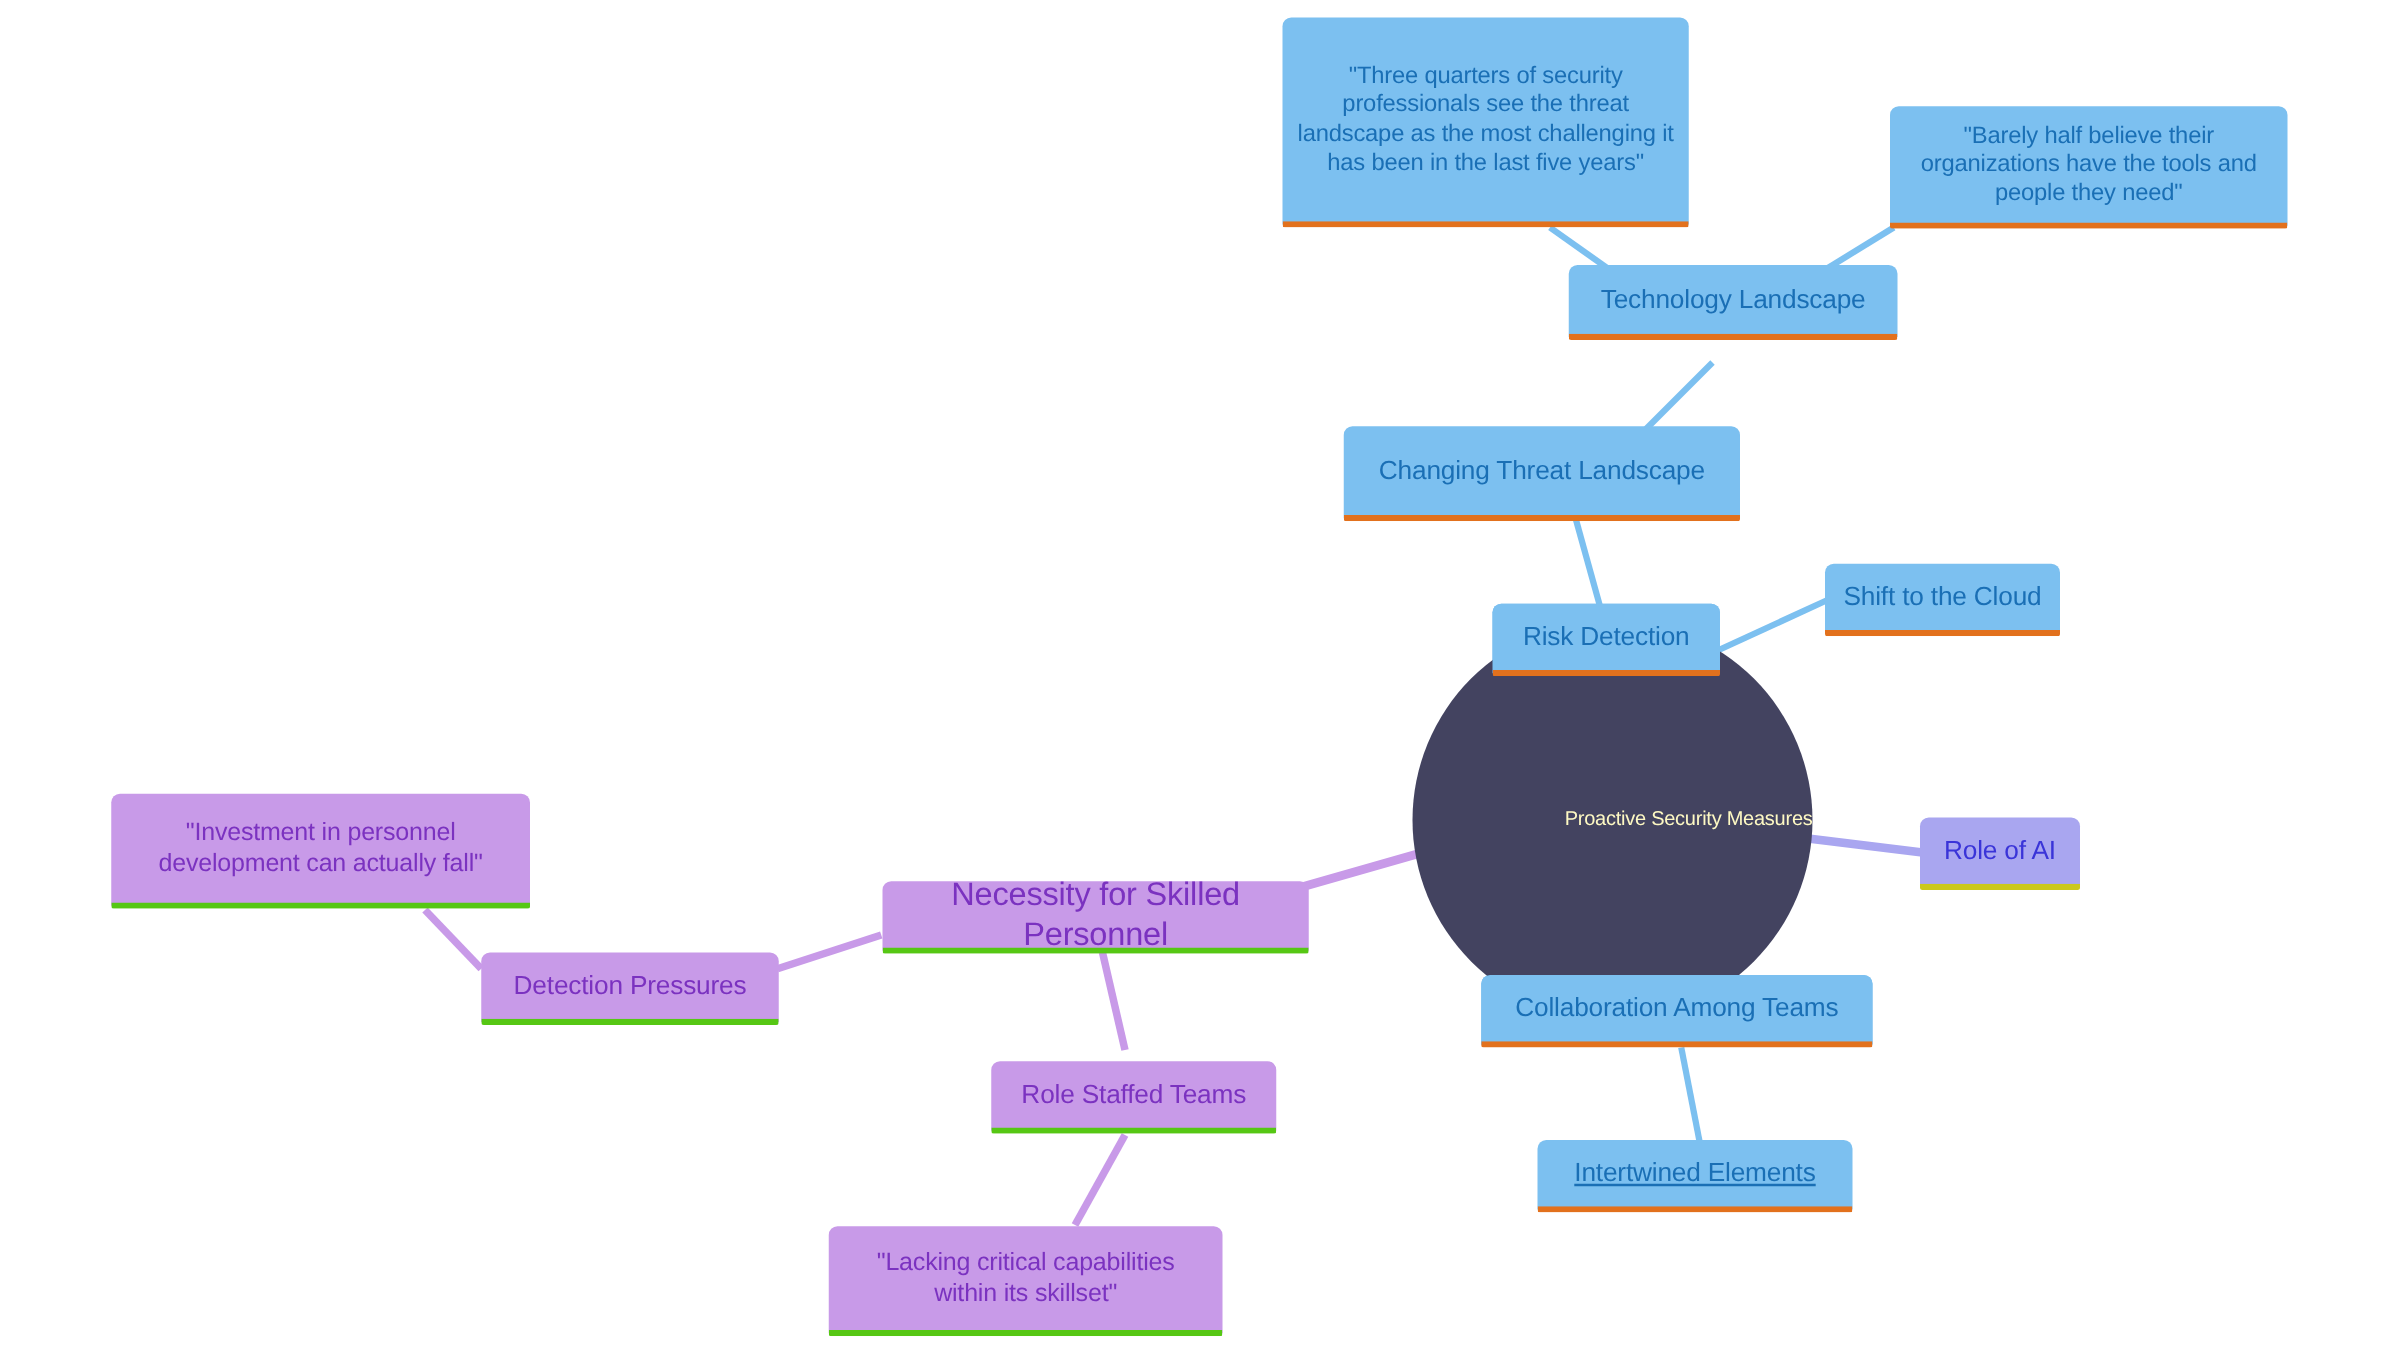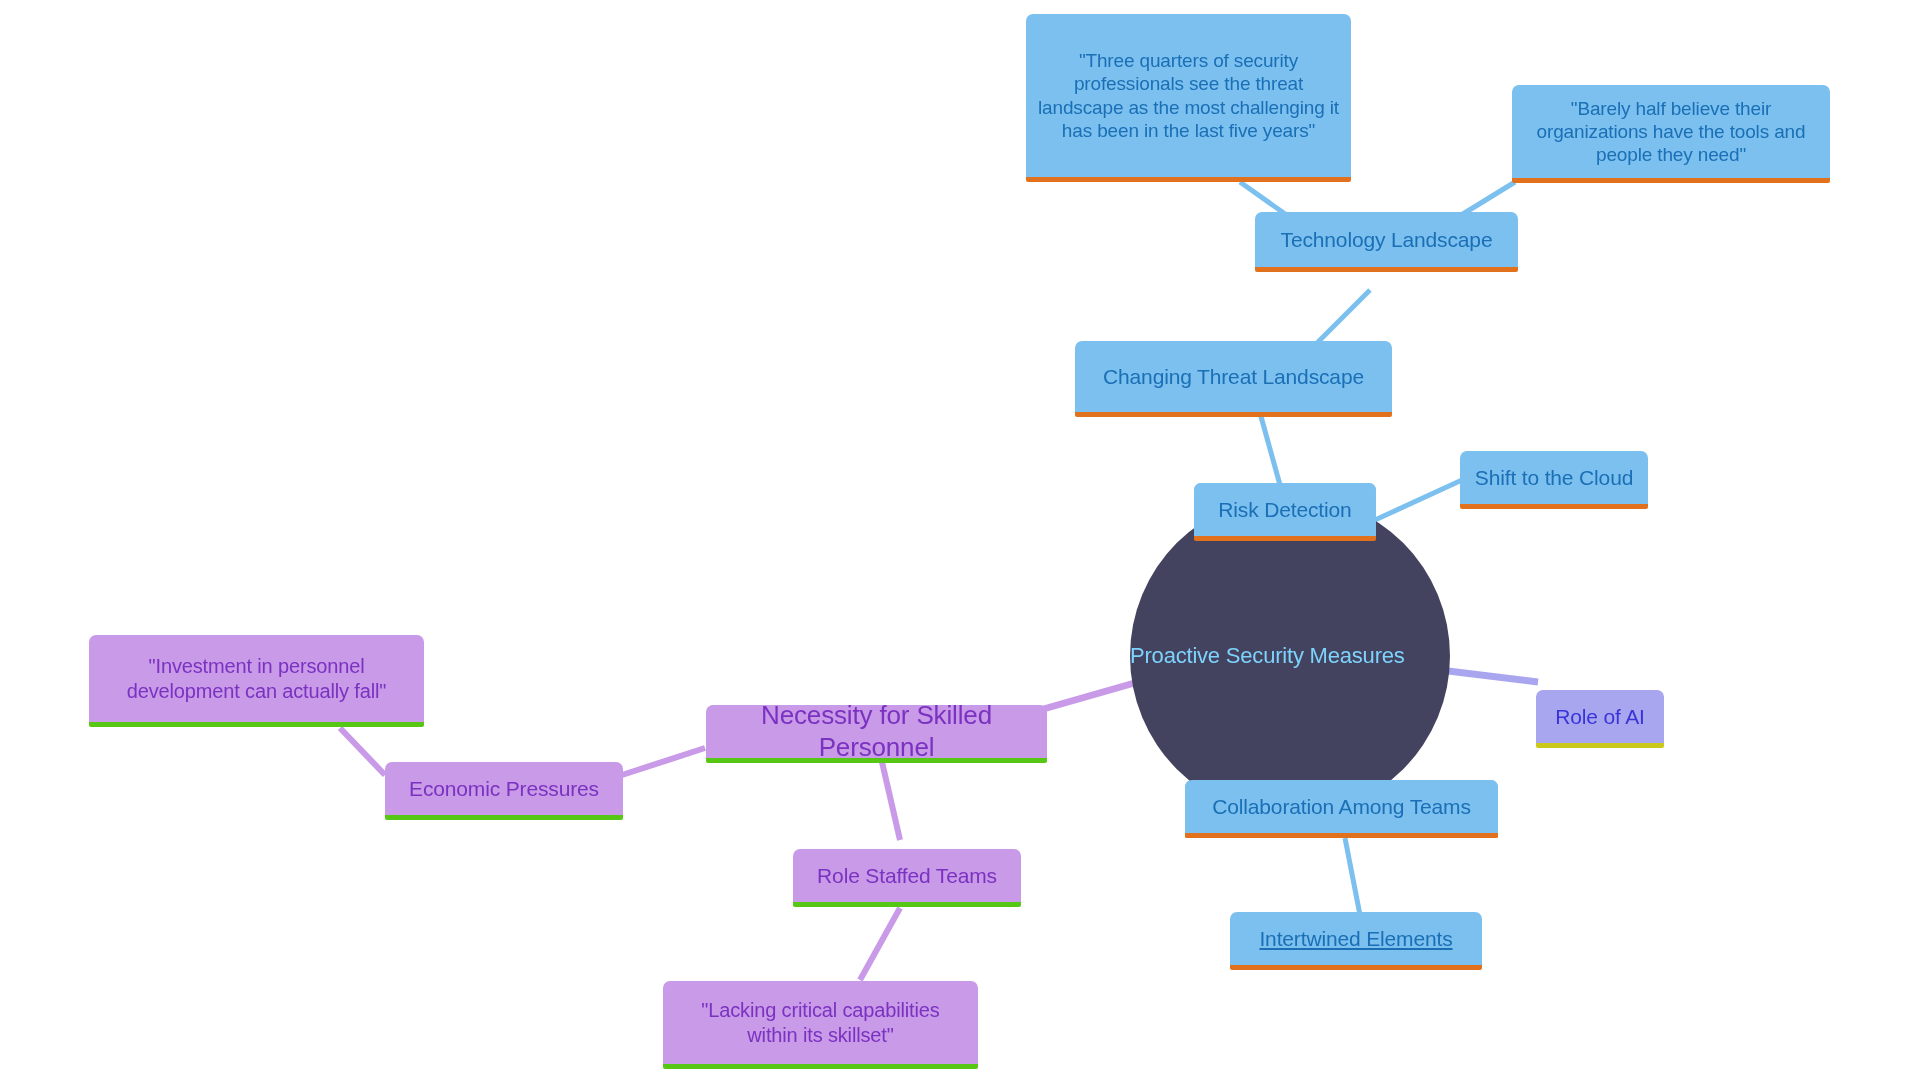--- a/index.html
+++ b/index.html
@@ -55,26 +55,26 @@
   }
   .node.periwinkle {
     background: #a9a6f0;
     color: #3a34d8;
     border-bottom: 5px solid #cbc81c;
   }
   .node-center {
     position: absolute;
     border-radius: 50%;
     background: #434360;
-    color: #7dd3fc;
+    color: #fef9c3;
     display: flex;
     align-items: center;
-    justify-content: flex-start;
+    justify-content: flex-end;
     text-align: center;
-    font-size: 22px;
+    font-size: 16px;
     letter-spacing: -0.2px;
   }
 </style>
 </head>
 <body>
 
 <div id="mindmap">
 
   <svg class="edges" viewBox="0 0 1920 1080" xmlns="http://www.w3.org/2000/svg">
 
@@ -101,29 +101,29 @@
   <div class="node blue" style="left:1512px; top:85px; width:318px; height:98px; font-size:19px;">"Barely half believe their organizations have the tools and people they need"</div>
 
   <div class="node blue" style="left:1255px; top:212px; width:263px; height:60px; font-size:21px;">Technology Landscape</div>
 
   <div class="node blue" style="left:1075px; top:341px; width:317px; height:76px; font-size:21px;">Changing Threat Landscape</div>
 
   <div class="node blue" style="left:1194px; top:483px; width:182px; height:58px; font-size:21px;">Risk Detection</div>
 
   <div class="node blue" style="left:1460px; top:451px; width:188px; height:58px; font-size:21px;">Shift to the Cloud</div>
 
-  <div class="node periwinkle" style="left:1536px; top:654px; width:128px; height:58px; font-size:21px;margin-top:36px;">Role of AI</div>
+  <div class="node periwinkle" style="left:1536px; top:654px; width:128px; height:58px; font-size:21px;">Role of AI</div>
 
   <div class="node blue" style="left:1185px; top:780px; width:313px; height:58px; font-size:21px;">Collaboration Among Teams</div>
 
   <div class="node blue" style="left:1230px; top:912px; width:252px; height:58px; font-size:21px;text-decoration:underline;">Intertwined Elements</div>
 
   <div class="node purple" style="left:706px; top:705px; width:341px; height:58px; font-size:26px;">Necessity for Skilled Personnel</div>
 
-  <div class="node purple" style="left:385px; top:762px; width:238px; height:58px; font-size:21px;">Economic Pressures</div>
+  <div class="node purple" style="left:385px; top:762px; width:238px; height:58px; font-size:21px;">Detection Pressures</div>
 
   <div class="node purple" style="left:89px; top:635px; width:335px; height:92px; font-size:20px;">"Investment in personnel development can actually fall"</div>
 
   <div class="node purple" style="left:793px; top:849px; width:228px; height:58px; font-size:21px;">Role Staffed Teams</div>
 
   <div class="node purple" style="left:663px; top:981px; width:315px; height:88px; font-size:20px;">"Lacking critical capabilities within its skillset"</div>
 
   <div class="node-center" style="left:1130px; top:496px; width:320px; height:320px;">
     <span>Proactive Security Measures</span>
   </div>

